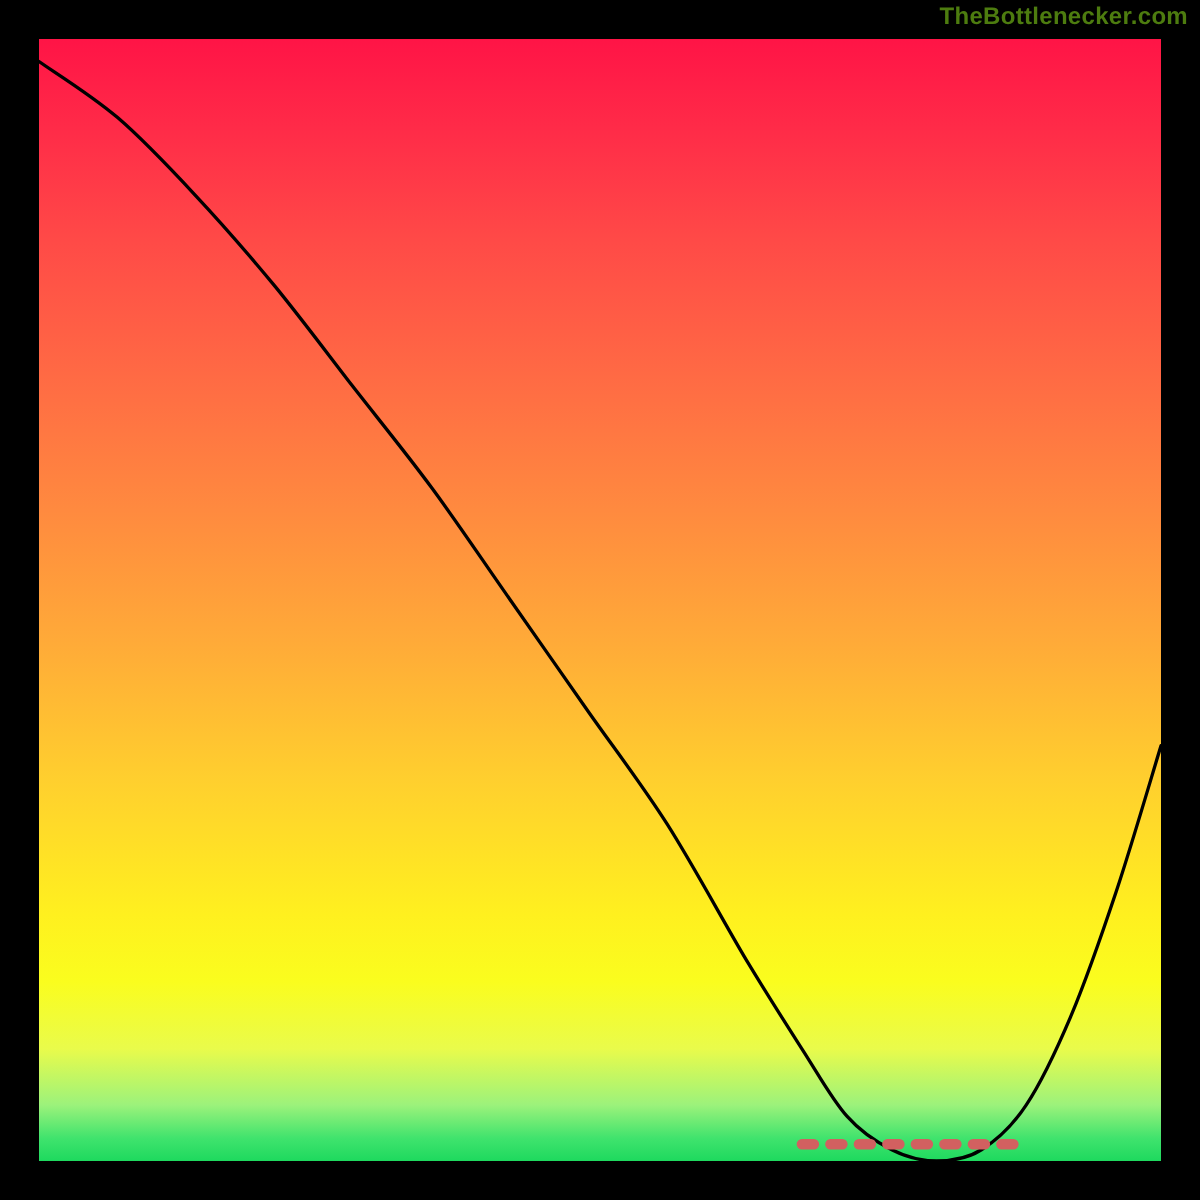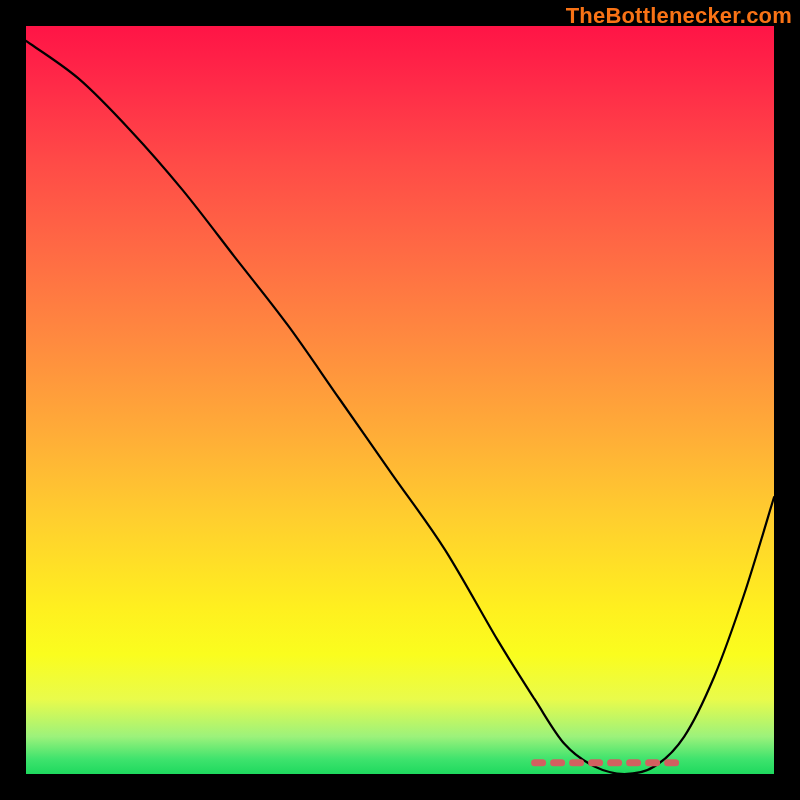--- a/index.html
+++ b/index.html
@@ -12,22 +12,22 @@
   .outer {
     width: 800px;
     height: 800px;
     background: #000000;
     position: relative;
   }
   .watermark {
     position: absolute;
     top: 3px;
     right: 8px;
-    color: #f97316;
-    font-size: 22px;
+    color: #4d7c0f;
+    font-size: 16px;
     font-weight: bold;
     letter-spacing: 0.2px;
   }
   .plot {
     position: absolute;
     left: 26px;
     top: 26px;
     width: 748px;
     height: 748px;
     overflow: hidden;

